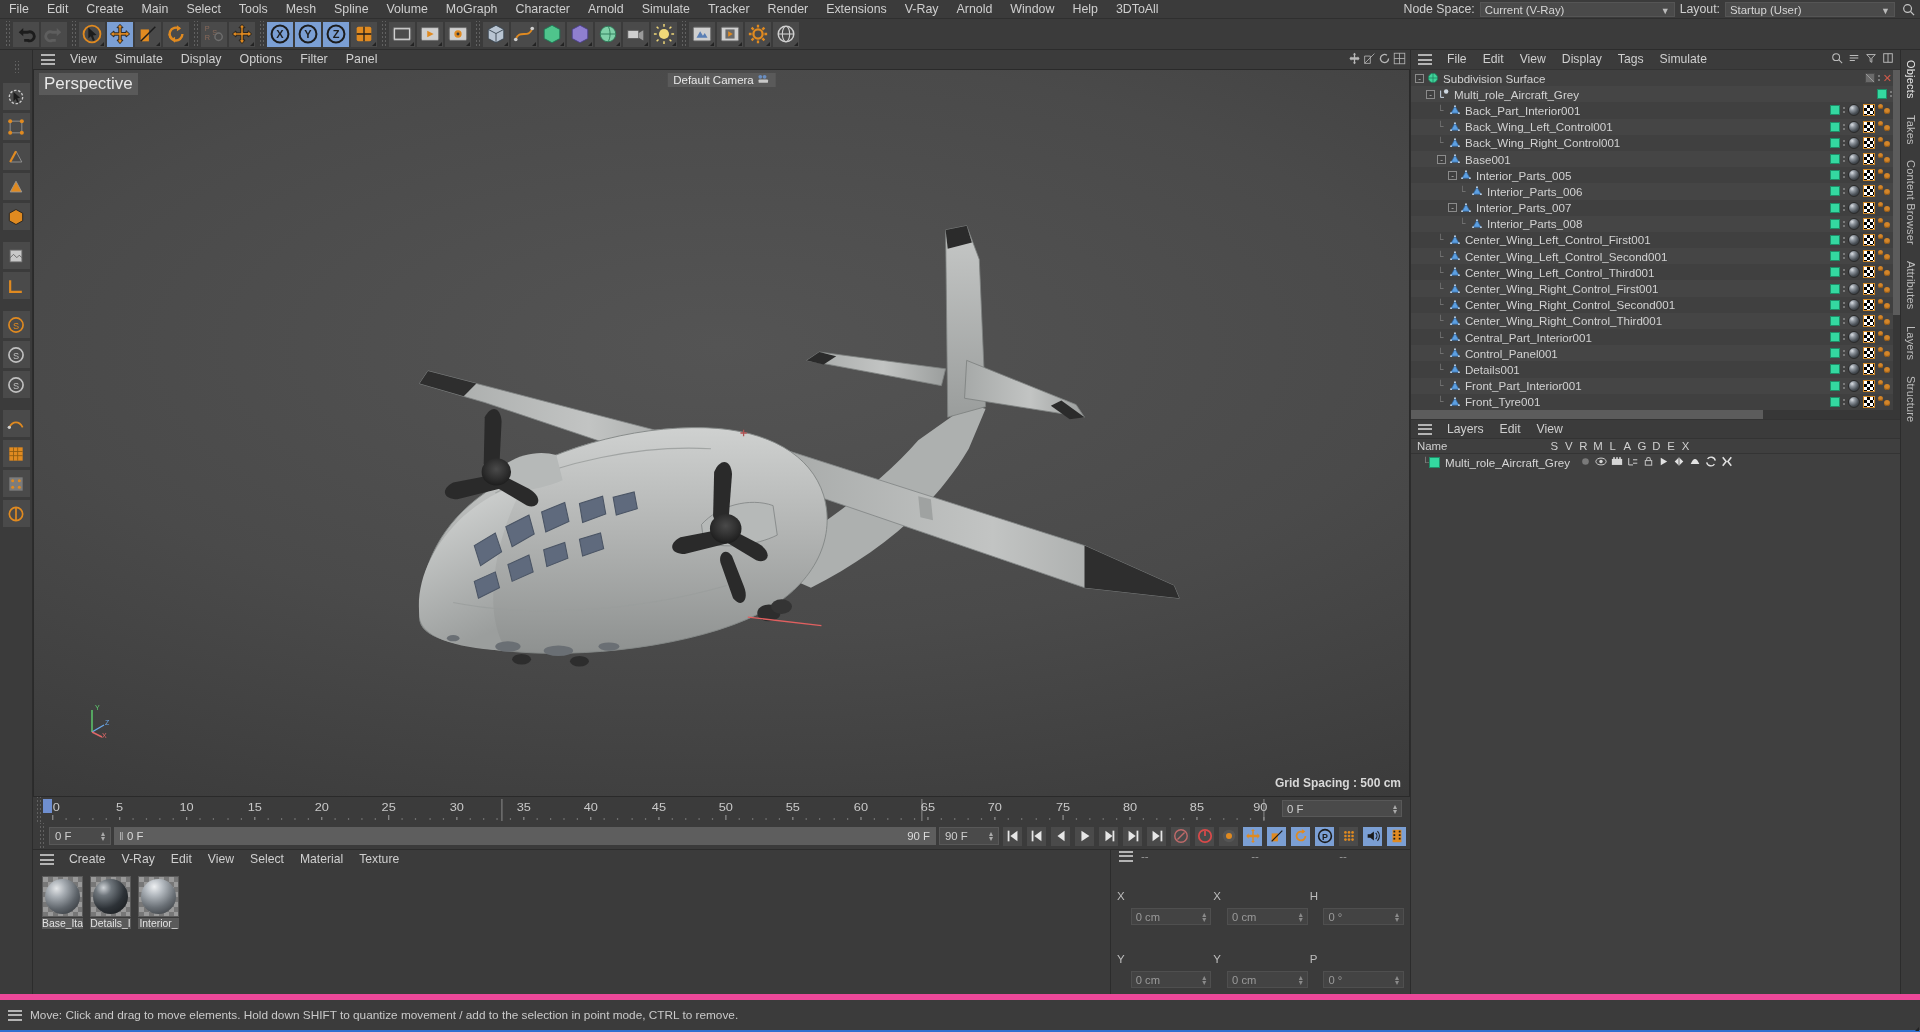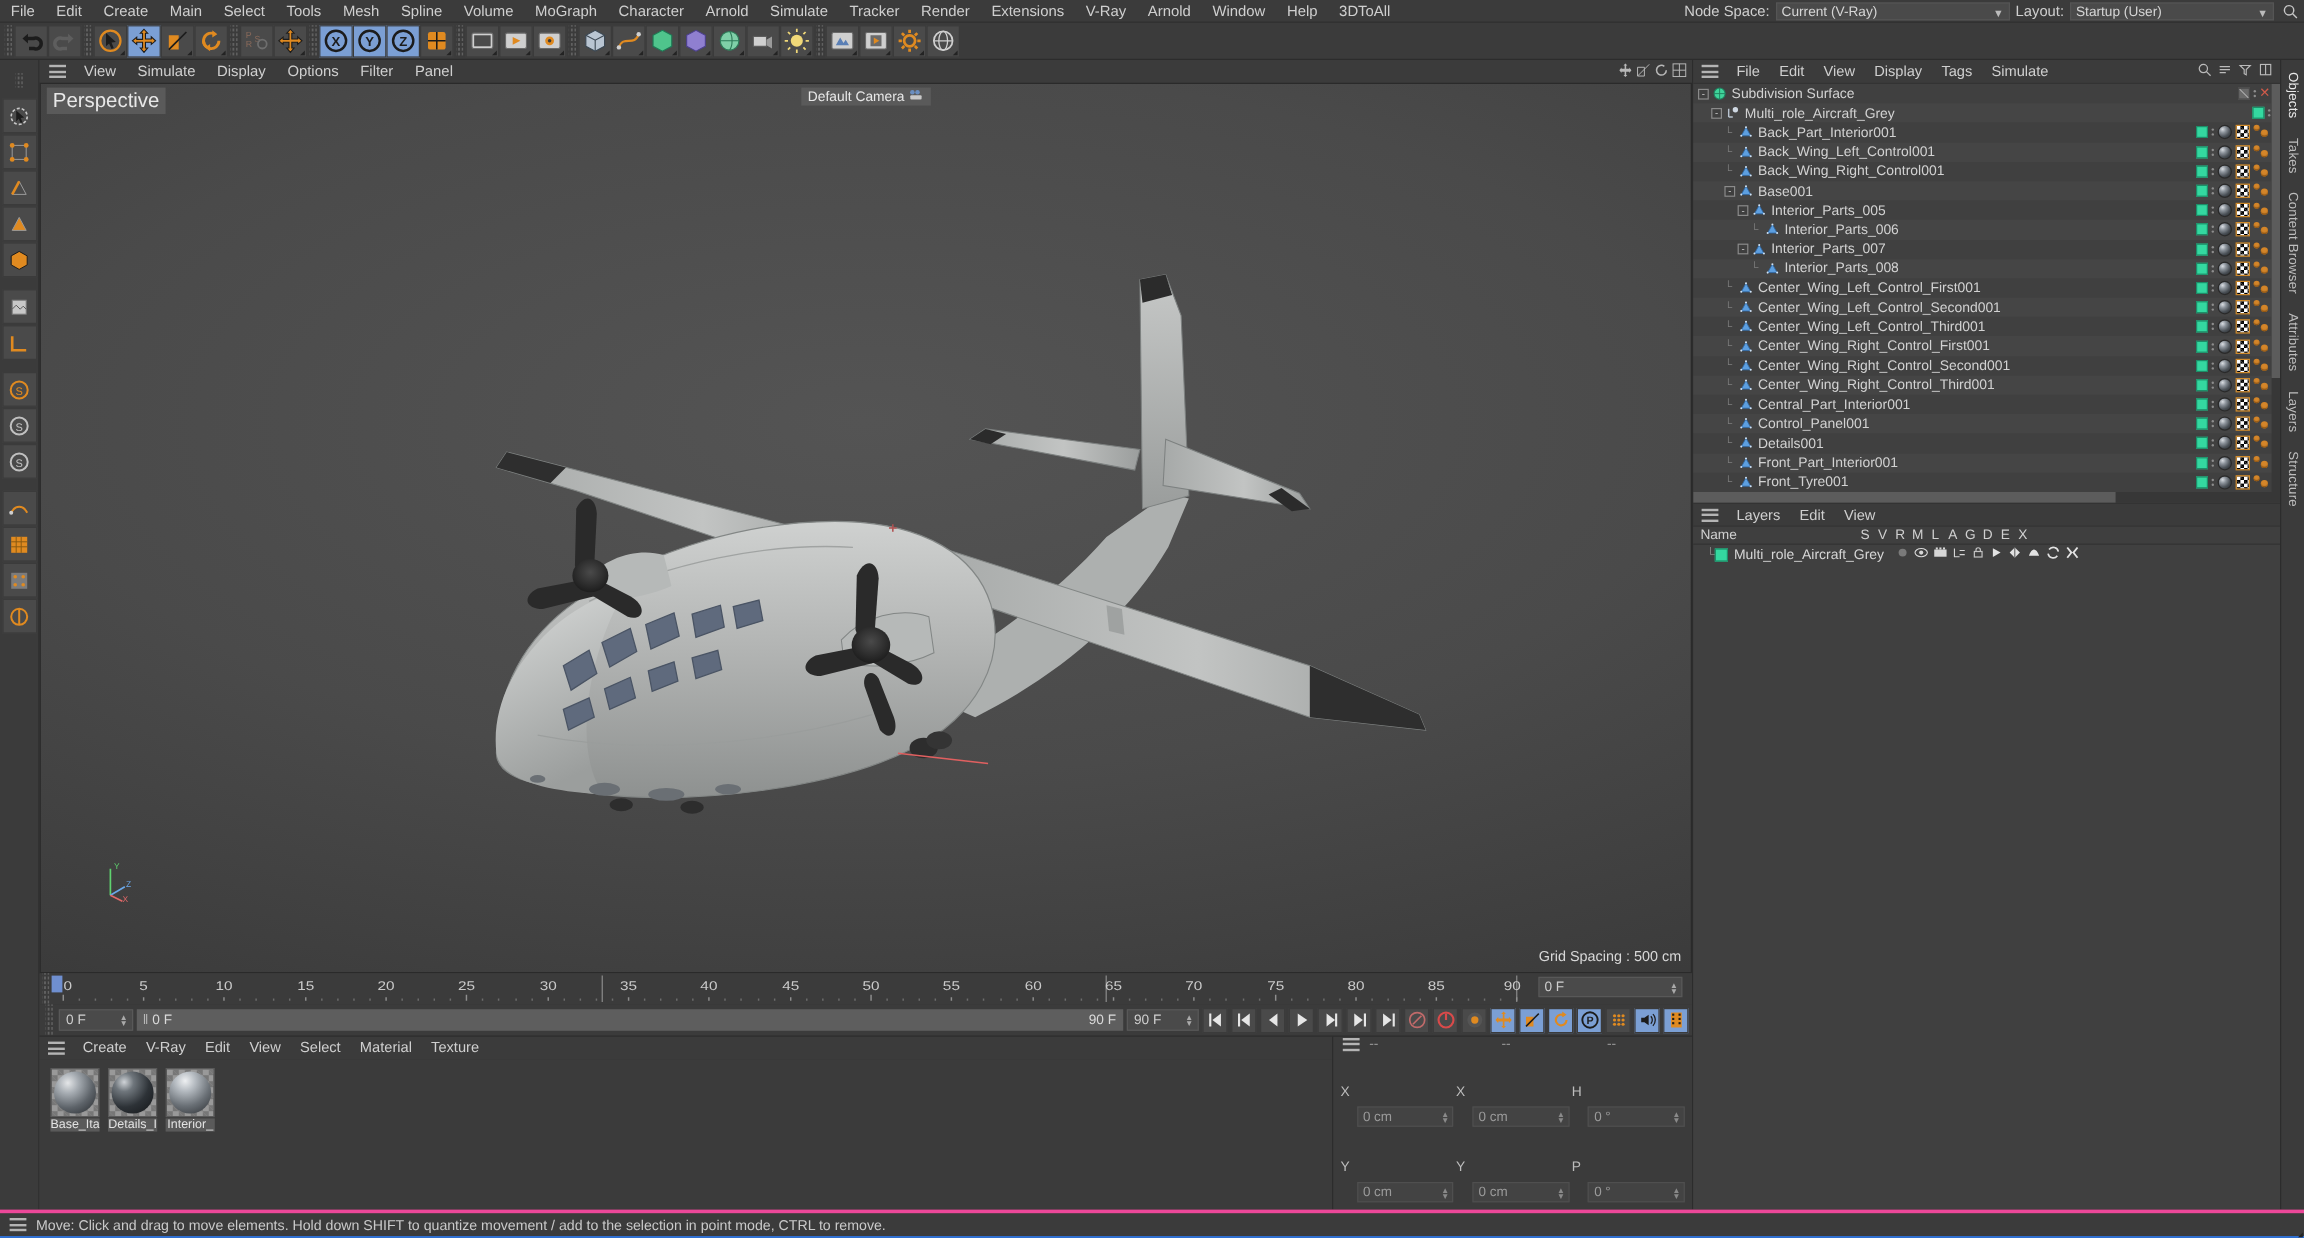--- a/index.html
+++ b/index.html
@@ -73,21 +73,21 @@
   .vpheader .mi{padding:0 9px;line-height:19px;font-size:12.4px;color:#cfcfcf;}
   .vph-right{margin-left:auto;display:flex;align-items:center;gap:2px;padding-right:4px;}
 
   .viewport{flex:1;position:relative;margin:0 0 0 0;background:
     radial-gradient(ellipse 120% 95% at 50% 38%, #545454 0%, #4a4a4a 42%, #3c3c3c 75%, #303030 100%);
     border:1px solid #2a2a2a;overflow:hidden;min-height:0;}
   .vp-label{position:absolute;left:5px;top:3px;background:#5a5a5a;color:#e8e8e8;
     font-size:17px;padding:1px 5px;}
   .vp-cam{position:absolute;left:50%;transform:translateX(-50%);top:3px;background:#5a5a5a;
     color:#e8e8e8;font-size:11.5px;padding:1px 6px;display:flex;align-items:center;gap:4px;}
-  .vp-grid{position:absolute;right:8px;bottom:6px;font-size:12px;color:#d8d8d8;}
+  .vp-grid{position:absolute;right:8px;bottom:6px;font-size:12px;color:#d8d8d8;font-weight:bold;}
   .vp-axis{position:absolute;left:52px;bottom:58px;width:40px;height:40px;}
 
   
   .plane{position:absolute;left:0;top:0;width:100%;height:100%;}
 
   
   .rightdock{width:510px;flex:none;display:flex;background:#3b3b3b;border-left:1px solid #2c2c2c;}
   .rdmain{flex:1;display:flex;flex-direction:column;min-width:0;}
   .rdrail{width:20px;flex:none;background:#3b3b3b;border-left:1px solid #2c2c2c;
     display:flex;flex-direction:column;align-items:center;padding-top:4px;}
@@ -185,22 +185,22 @@
     align-items:center;padding:0 4px;font-size:11.2px;color:#9a9a9a;margin-top:42px;}
   .cfld .sp{margin-left:auto;color:#8a8a8a;font-size:8px;line-height:5px;display:flex;flex-direction:column;}
   .crow2{display:flex;align-items:center;gap:6px;margin-top:3px;padding-left:14px;}
   .csel{width:82px;height:18px;background:#474747;border:1px solid #545454;display:flex;
     align-items:center;padding:0 5px;font-size:11.2px;color:#a9a9a9;}
   .csel .cz{margin-left:auto;font-size:8px;}
   .applybtn{width:78px;height:18px;background:#5b5b5b;border:1px solid #6a6a6a;display:flex;
     align-items:center;justify-content:center;font-size:11.6px;color:#e0e0e0;}
 
   
-  .statusbar{height:22px;background:#3b3b3b;display:flex;align-items:center;flex:none;
-    border-top:3px solid #ec4899;font-size:11.8px;color:#cacaca;}
+  .statusbar{height:36px;background:#3b3b3b;display:flex;align-items:center;flex:none;
+    border-top:6px solid #ec4899;font-size:11.8px;color:#cacaca;}
   .statusbar .ham{margin:0 8px 0 8px;}
   .blue-underline{height:2px;background:#2f6fd0;}
   .ham{width:14px;height:11px;display:flex;flex-direction:column;justify-content:space-between;flex:none;}
   .ham i{display:block;height:2px;background:#b4b4b4;width:100%;}
 </style>
 </head>
 <body>
 
 <div class="app">
 

